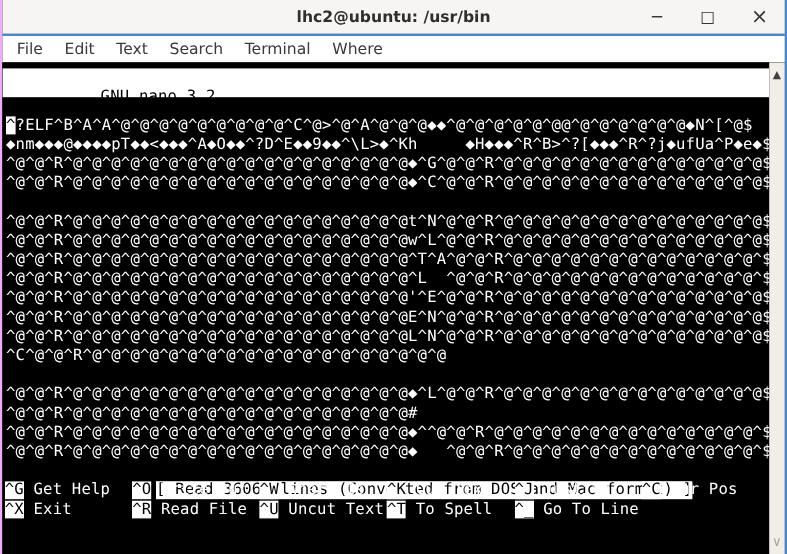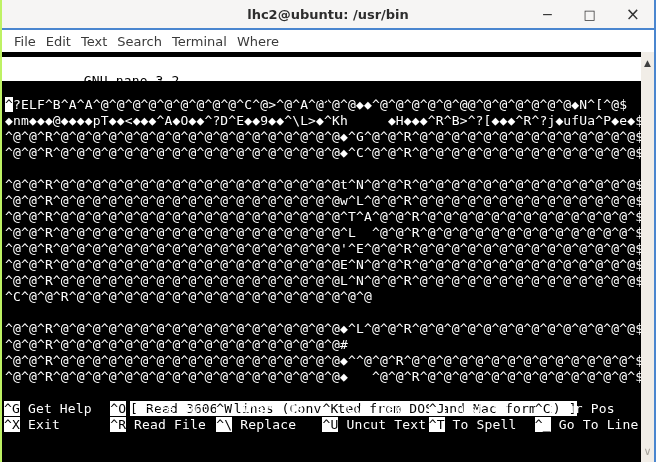--- a/index.html
+++ b/index.html
@@ -1,38 +1,38 @@
 <!DOCTYPE html>
 <html><head>
 <meta charset="utf-8">
 <style>
   * { box-sizing: border-box; margin: 0; padding: 0; }
   html,body { width:656px; height:462px; overflow:hidden; background:#000; }
   .window {
     width:656px; height:462px;
-    border-left:2px solid #bef264; border-right:2px solid #4a86cf;
+    border-left:2px solid #f0abfc; border-right:2px solid #4a86cf;
     display:flex; flex-direction:column; background:#000;
     font-family:"DejaVu Sans", "Liberation Sans", sans-serif;
   }
   .titlebar {
     height:28px; background:#f6f5f4; position:relative; flex:0 0 auto;
     display:flex; align-items:center; justify-content:center;
   }
   .titlebar .title { font-size:13px; font-weight:bold; color:#2e2e2e; }
   .win-controls {
     position:absolute; right:14px; top:0; height:28px;
     display:flex; align-items:center; gap:30px; color:#333;
   }
   .win-controls span { cursor:default; line-height:1; }
   .ctl-min { font-size:14px; }
   .ctl-max { font-size:13px; }
   .ctl-close { font-size:17px; }
   .menubar {
     height:24px; background:#ffffff; border-top:2px solid #4a86cf;
-    display:flex; align-items:center; padding-left:12px; gap:10px;
+    display:flex; align-items:center; padding-left:12px; gap:18px;
     font-size:13px; color:#3a3a3a; flex:0 0 auto;
   }
   .menubar span { cursor:default; }
   .term {
     flex:1 1 auto; position:relative; background:#000000;
     font-family:"DejaVu Sans Mono", "Liberation Mono", monospace;
     font-size:13px; line-height:16px; letter-spacing:0.15px; color:#ffffff;
   }
   .term-content {
     position:absolute; left:0; right:13px; top:0; bottom:0;
@@ -123,21 +123,20 @@
         <span class="sc"><span class="key">^G</span> <span>Get Help</span></span>
         <span class="sc"><span class="key">^O</span> <span>Write Out</span></span>
         <span class="sc"><span class="key">^W</span> <span>Where Is</span></span>
         <span class="sc"><span class="key">^K</span> <span>Cut Text</span></span>
         <span class="sc"><span class="key">^J</span> <span>Justify</span></span>
         <span class="sc"><span class="key">^C</span> <span>Cur Pos</span></span>
       </div>
       <div class="sc-grid">
         <span class="sc"><span class="key">^X</span> <span>Exit</span></span>
         <span class="sc"><span class="key">^R</span> <span>Read File</span></span>
-        <span class="sc"><span class="key">^\</span> <span>Replace</span></span>
         <span class="sc"><span class="key">^U</span> <span>Uncut Text</span></span>
         <span class="sc"><span class="key">^T</span> <span>To Spell</span></span>
         <span class="sc"><span class="key">^_</span> <span>Go To Line</span></span>
       </div>
 
     </div>
 
     <div class="scrollbar">
       <span class="sb-up">▲</span>
       <span class="sb-down">∨</span>

